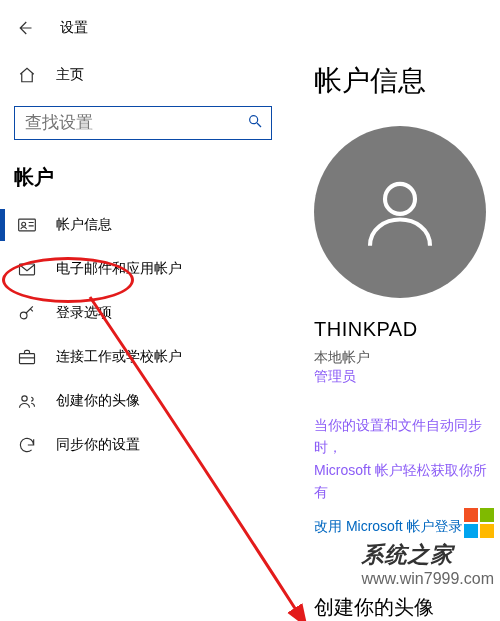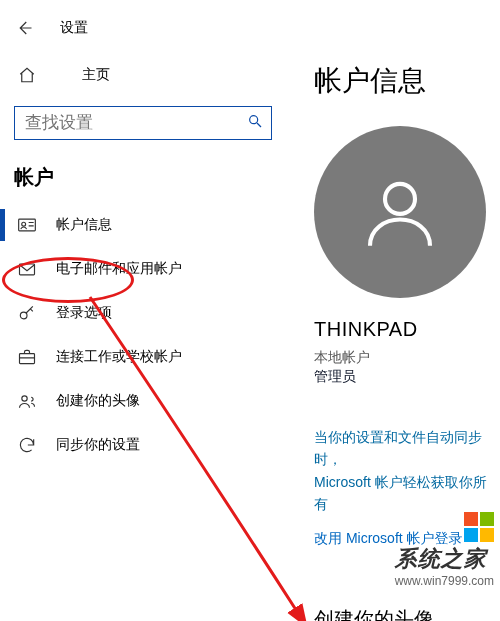--- a/index.html
+++ b/index.html
@@ -10,21 +10,21 @@
   .header { display: flex; align-items: center; padding: 14px 10px 8px 10px; }
   .back-btn { width: 28px; height: 28px; display: flex; align-items: center; justify-content: center; cursor: pointer; }
   .header-title { font-size: 14px; margin-left: 22px; }
 
   
   .body { display: flex; }
   .sidebar { width: 280px; padding-top: 6px; }
   .main { flex: 1; padding: 12px 0 0 34px; }
 
   
-  .home-row { display: flex; align-items: center; padding: 8px 0 8px 16px; cursor: pointer; gap: 26px; }
+  .home-row { display: flex; align-items: center; padding: 8px 0 8px 16px; cursor: pointer; }
   .home-row .icon { width: 22px; height: 22px; display: flex; align-items: center; justify-content: center; margin-right: 18px; }
   .home-row span.label { font-size: 14px; }
 
   
   .search-box { margin: 12px 8px 18px 14px; border: 1.5px solid #0a4aa8; height: 34px; display: flex; align-items: center; padding: 0 8px 0 10px; cursor: text; }
   .search-box input { border: none; outline: none; flex: 1; font-size: 17px; color: #666; font-family: inherit; }
   .search-box .search-icon { color: #0a4aa8; }
 
   
   .section-title { font-size: 20px; font-weight: 600; padding: 6px 0 12px 14px; }
@@ -35,35 +35,35 @@
   .nav-item .icon { width: 22px; height: 22px; display: flex; align-items: center; justify-content: center; margin-right: 18px; }
   .nav-item .label { font-size: 14px; white-space: nowrap; }
   .nav-item .icon svg { stroke: #333; }
 
   
   .main h1 { font-size: 28px; font-weight: 400; margin-bottom: 26px; }
   .avatar-big { width: 172px; height: 172px; border-radius: 50%; background: #7a7a7a; display: flex; align-items: center; justify-content: center; margin-bottom: 20px; }
   .avatar-big svg { stroke: #fff; }
   .acct-name { font-size: 20px; letter-spacing: 0.5px; margin-bottom: 6px; }
   .acct-sub { font-size: 14px; color: #555; line-height: 1.5; margin-top: 6px; }
-  .acct-sub2 { font-size: 14px; color: #0f172a; margin-bottom: 40px; }
-  .desc-block { font-size: 14px; color: #0369a1; line-height: 1.6; margin-bottom: 14px; }
+  .acct-sub2 { font-size: 14px; color: #8b5cf6; margin-bottom: 28px; }
+  .desc-block { font-size: 14px; color: #8b5cf6; line-height: 1.6; margin-bottom: 14px; }
   .link { color: #0067c0; font-size: 14px; cursor: pointer; margin-bottom: 58px; display: block; }
   .sub-heading { font-size: 20px; font-weight: 400; margin-bottom: 22px; }
 
   
   .annotation-ellipse { position: absolute; border: 3px solid #e31b1b; border-radius: 50%; pointer-events: none; }
   .annotation-arrow { position: absolute; pointer-events: none; }
 
   
   .watermark { position: absolute; right: 6px; bottom: 8px; text-align: left; }
   .wm-logo { display: grid; grid-template-columns: 14px 14px; grid-template-rows: 14px 14px; gap: 2px; margin-left: auto; width: 30px; margin-bottom: 2px;}
   .wm-logo div:nth-child(1){background:#f25022;} .wm-logo div:nth-child(2){background:#7fba00;} .wm-logo div:nth-child(3){background:#00a4ef;} .wm-logo div:nth-child(4){background:#ffb900;}
   .wm-text1 { font-size: 22px; font-weight: 600; color: #333; font-style: italic; letter-spacing: 1px; }
-  .wm-text2 { font-size: 12px; color: #666; text-align: center; }
+  .wm-text2 { font-size: 16px; color: #666; text-align: center; }
 </style>
 </head>
 <body>
 
 <div class="app">
 
   <div class="header">
     <div class="back-btn">
       <svg width="18" height="18" viewBox="0 0 24 24" fill="none" stroke="#333" stroke-width="1.6">
           <path d="M15 4 L7 12 L15 20 M7 12 H22"></path>

